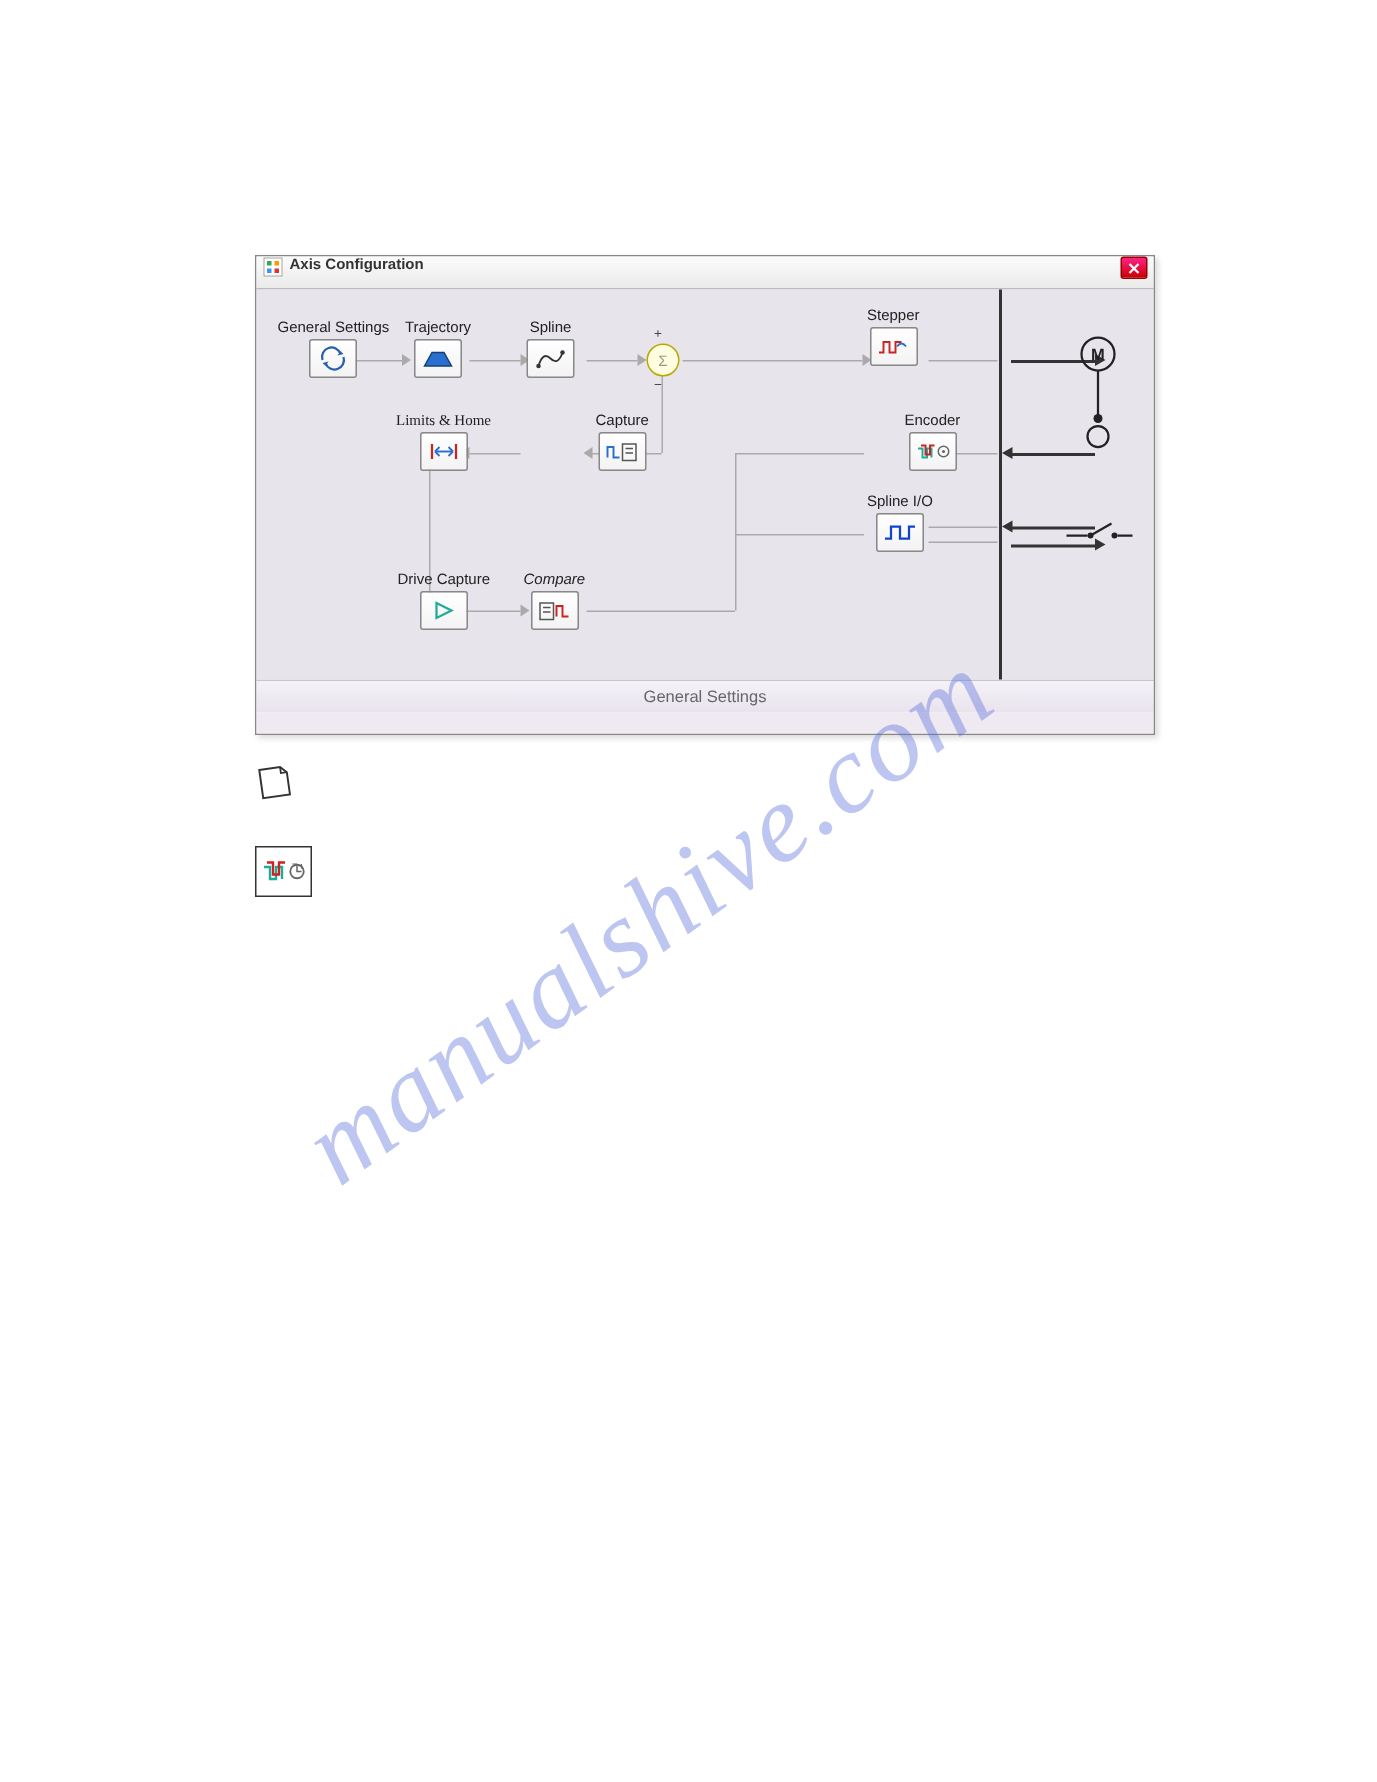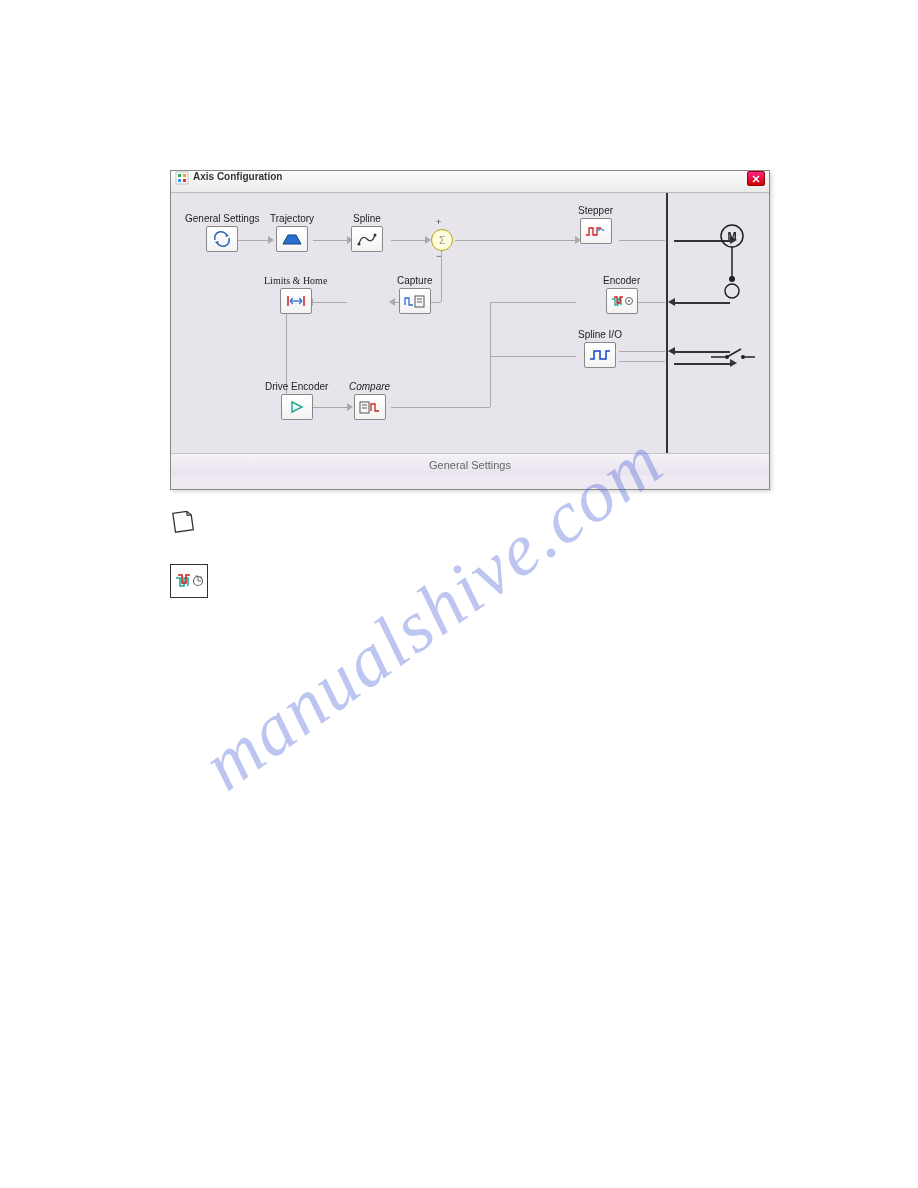--- a/index.html
+++ b/index.html
@@ -200,21 +200,21 @@
       <div class="block" style="left:407px; top:136px;">
         <span class="block-label">Spline I/O</span>
         <div class="block-box">
             <svg width="24" height="14">
               <path d="M2 11 L6 11 L6 3 L12 3 L12 11 L18 11 L18 3 L22 3" fill="none" stroke="#14c" stroke-width="1.5"></path>
             </svg>
           </div>
       </div>
 
       <div class="block" style="left:94px; top:188px;">
-        <span class="block-label">Drive Encoder</span>
+        <span class="block-label">Drive Capture</span>
         <div class="block-box">
             <svg width="18" height="16">
               <path d="M4 3 L14 8 L4 13 Z" fill="none" stroke="#2a9" stroke-width="1.5"></path>
             </svg>
           </div>
       </div>
 
       <div class="block" style="left:178px; top:188px;font-style:italic;">
         <span class="block-label">Compare</span>
         <div class="block-box">

